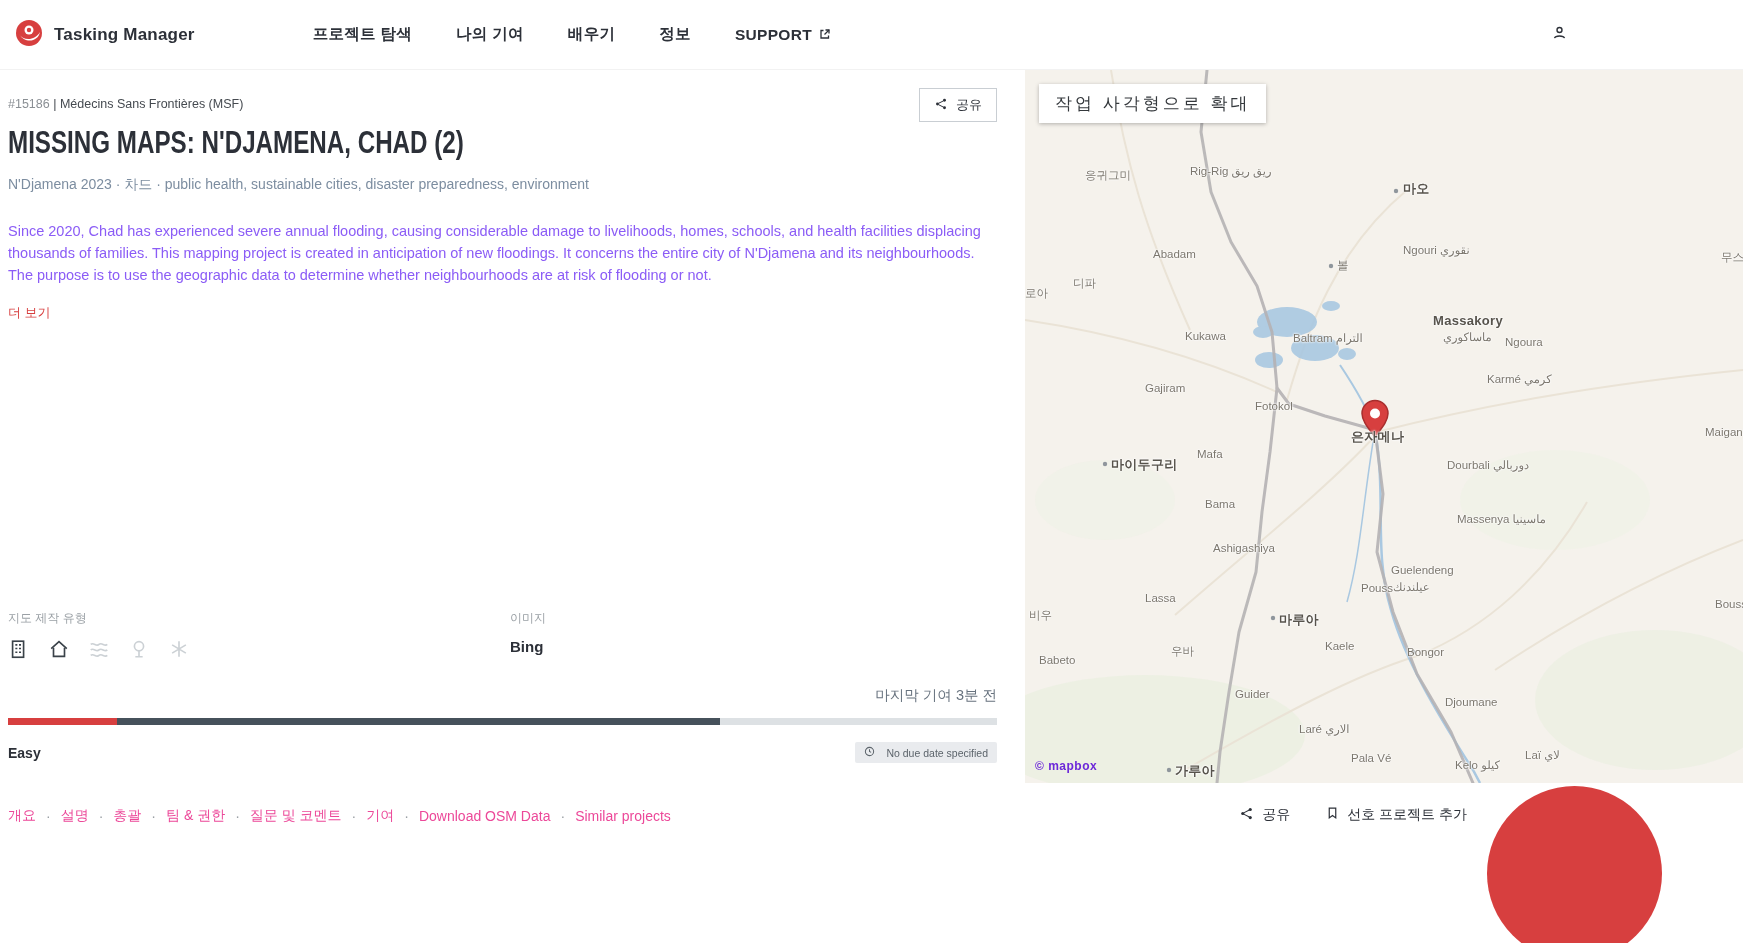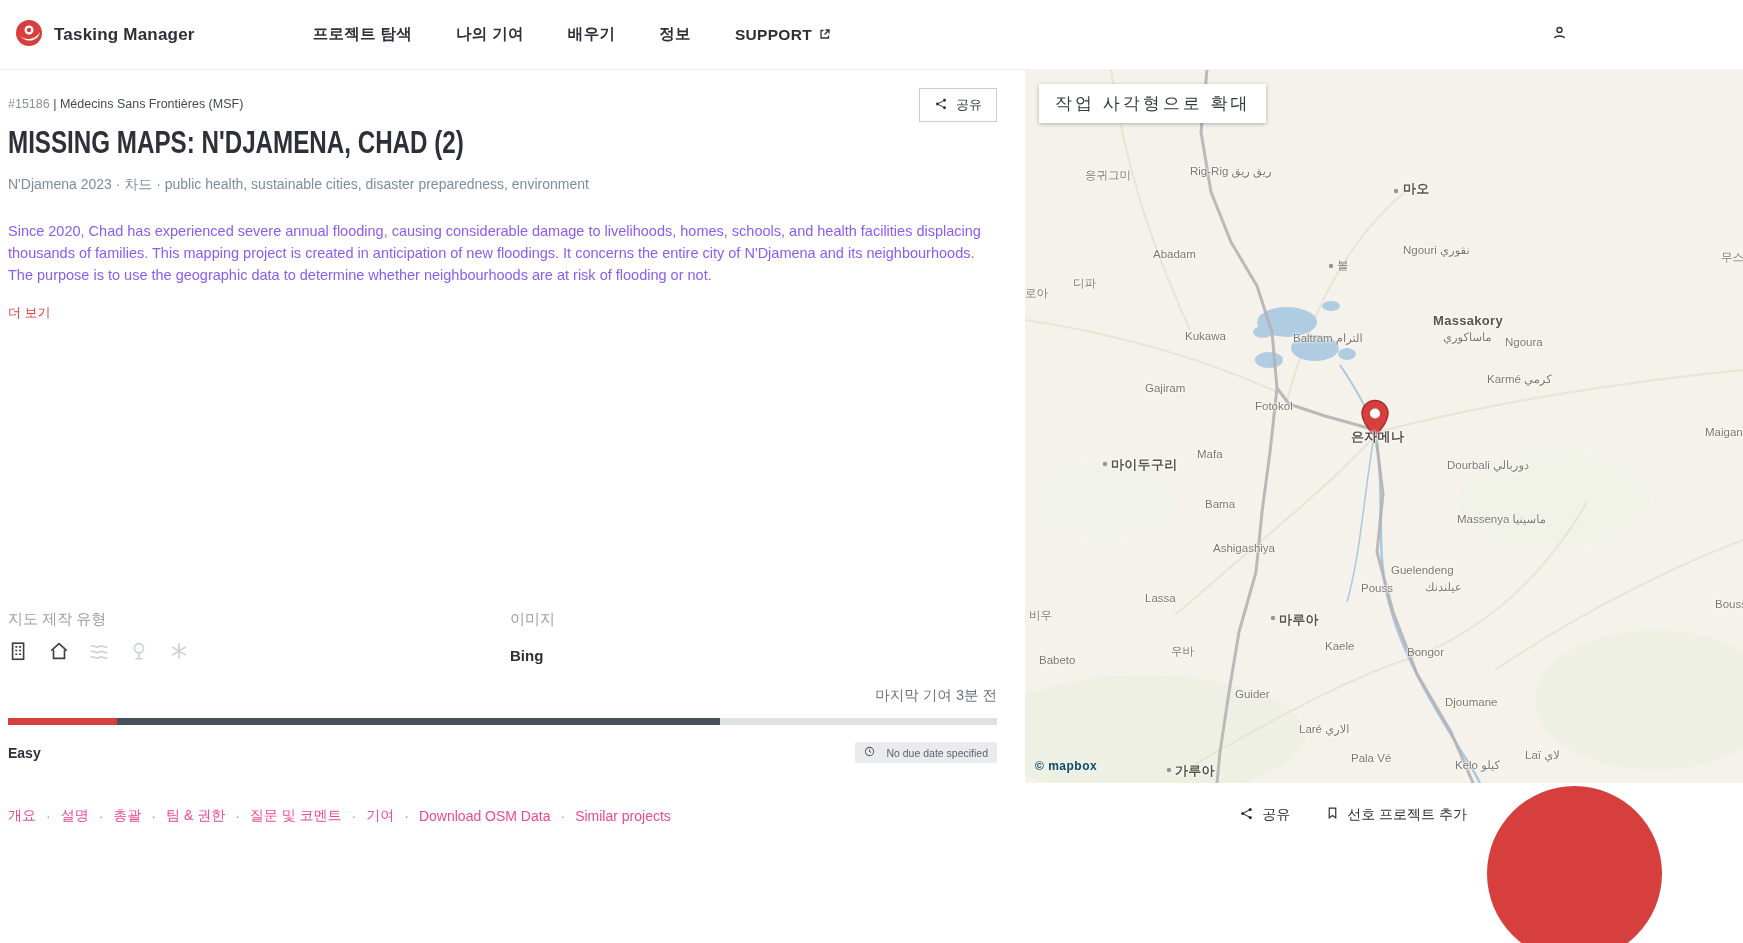--- a/index.html
+++ b/index.html
@@ -21,47 +21,47 @@
   .panel { position:absolute; left:0; top:0; width:1025px; height:713px; background:#fff; }
   .meta-row { position:absolute; top:18px; left:8px; right:28px; display:flex; align-items:flex-start; justify-content:space-between; }
   .proj-id { font-size:12.5px; color:#454a50; padding-top:9px; }
   .proj-id .pid { color:#8a8f94; }
   .share-btn { display:flex; align-items:center; gap:8px; border:1px solid #c9ced3; background:#fff; color:#2c3038; font-size:13px; padding:7px 14px; cursor:pointer; font-family:inherit; }
   h1.title { position:absolute; top:55px; left:8px; font-size:31px; font-weight:700; color:#2c3038; transform:scaleX(.78); transform-origin:left center; white-space:nowrap; }
   .subtitle { position:absolute; top:106px; left:8px; font-size:14px; color:#7c8da0; }
   .desc { position:absolute; top:151px; left:8px; width:985px; font-size:14.5px; line-height:1.5; color:#8b5cf6; }
   .read-more { position:absolute; top:234px; left:8px; font-size:13px; color:#d73f3f; text-decoration:none; cursor:pointer; }
 
-  .info-label { font-size:15px; color:#9aa0a5; }
+  .info-label { font-size:12px; color:#9aa0a5; }
   .mapping-types { position:absolute; top:540px; left:8px; }
   .type-icons { display:flex; gap:18px; margin-top:11px; align-items:center; }
   .type-icons svg { width:22px; height:22px; display:block; }
   .icon-dark { color:#3a4249; }
   .icon-light { color:#ccd1d5; }
   .imagery { position:absolute; top:540px; left:510px; }
-  .imagery .value { margin-top:18px; font-size:15px; font-weight:700; color:#2c3038; }
+  .imagery .value { margin-top:11px; font-size:15px; font-weight:700; color:#2c3038; }
 
   .last-contrib { position:absolute; top:616px; right:28px; font-size:14.5px; color:#68737f; }
   .progress { position:absolute; top:648px; left:8px; right:28px; height:7px; background:#dde1e4; display:flex; overflow:hidden; }
   .seg-red { background:#d73f3f; height:100%; }
   .seg-dark { background:#46515b; height:100%; }
   .bottom-row { position:absolute; top:672px; left:8px; right:28px; display:flex; justify-content:space-between; align-items:center; }
   .difficulty { font-size:14px; font-weight:700; color:#2c3038; }
   .due-badge { display:flex; align-items:center; gap:11px; background:#e9ebee; color:#5c646b; font-size:10.5px; padding:4px 9px; border-radius:2px; }
 
   
   .map { position:absolute; left:1025px; top:0; width:718px; height:713px; overflow:hidden; background:#f5f2ec; }
   .map svg.base { position:absolute; left:0; top:0; }
   .map-labels { position:absolute; inset:0; pointer-events:none; }
   .map-label { position:absolute; font-size:11.5px; color:#7c776e; white-space:nowrap;
                text-shadow:0 0 2px #fff, 0 0 2px #fff, 0 0 3px #fff; }
   .map-label.big { font-size:13px; color:#57534c; font-weight:700; letter-spacing:.3px; }
   .overlay-btn { position:absolute; left:14px; top:14px; background:#fff; box-shadow:0 1px 4px rgba(0,0,0,.28);
                  padding:8px 16px; font-size:17px; letter-spacing:3px; color:#34383c; cursor:pointer; white-space:nowrap; }
-  .attribution { position:absolute; left:10px; bottom:10px; font-size:12px; color:#0c4a6e; font-weight:700; letter-spacing:.5px; cursor:pointer; }
+  .attribution { position:absolute; left:10px; bottom:10px; font-size:12px; color:#6d28d9; font-weight:700; letter-spacing:.5px; cursor:pointer; }
 
   
   footer { position:absolute; left:0; top:783px; width:1743px; height:160px; background:#fff; }
   .foot-links { position:absolute; left:8px; top:24px; display:flex; align-items:center; gap:10px; font-size:14px; }
   .foot-links a { color:#ec4899; text-decoration:none; cursor:pointer; }
   .foot-links .sep { color:#9aa0a5; }
   .foot-actions { position:absolute; right:276px; top:22px; display:flex; gap:36px; align-items:center; font-size:14px; }
   .foot-action { display:flex; align-items:center; gap:8px; cursor:pointer; color:#2c3038; }
   .red-fab { position:absolute; left:1487px; top:3px; width:175px; height:175px; border-radius:50%; background:#d73f3f; }
 </style>
@@ -274,21 +274,21 @@
           <span class="map-label" style="left: 230px; top: 330px;">Fotokol</span>
           <span class="map-label big" style="left: 326px; top: 358px;">은자메나</span>
           <span class="map-label" style="left: 680px; top: 356px;">Maigana</span>
           <span class="map-label big" style="left: 86px; top: 386px;">마이두구리</span>
           <span class="map-label" style="left: 172px; top: 378px;">Mafa</span>
           <span class="map-label" style="left: 422px; top: 388px;">Dourbali دوربالي</span>
           <span class="map-label" style="left: 180px; top: 428px;">Bama</span>
           <span class="map-label" style="left: 432px; top: 442px;">Massenya ماسينيا</span>
           <span class="map-label" style="left: 188px; top: 472px;">Ashigashiya</span>
           <span class="map-label" style="left: 366px; top: 494px;">Guelendeng</span>
-          <span class="map-label" style="left: 400px; top: 510px; text-align: right;">عيلندنك</span>
+          <span class="map-label" style="left: 368px; top: 510px; text-align: right;">عيلندنك</span>
           <span class="map-label" style="left: 336px; top: 512px;">Pouss</span>
           <span class="map-label" style="left: 4px; top: 538px;">비우</span>
           <span class="map-label" style="left: 120px; top: 522px;">Lassa</span>
           <span class="map-label big" style="left: 254px; top: 541px;">마루아</span>
           <span class="map-label" style="left: 690px; top: 528px;">Bousso</span>
           <span class="map-label" style="left: 146px; top: 574px;">우바</span>
           <span class="map-label" style="left: 14px; top: 584px;">Babeto</span>
           <span class="map-label" style="left: 300px; top: 570px;">Kaele</span>
           <span class="map-label" style="left: 382px; top: 576px;">Bongor</span>
           <span class="map-label" style="left: 210px; top: 618px;">Guider</span>

